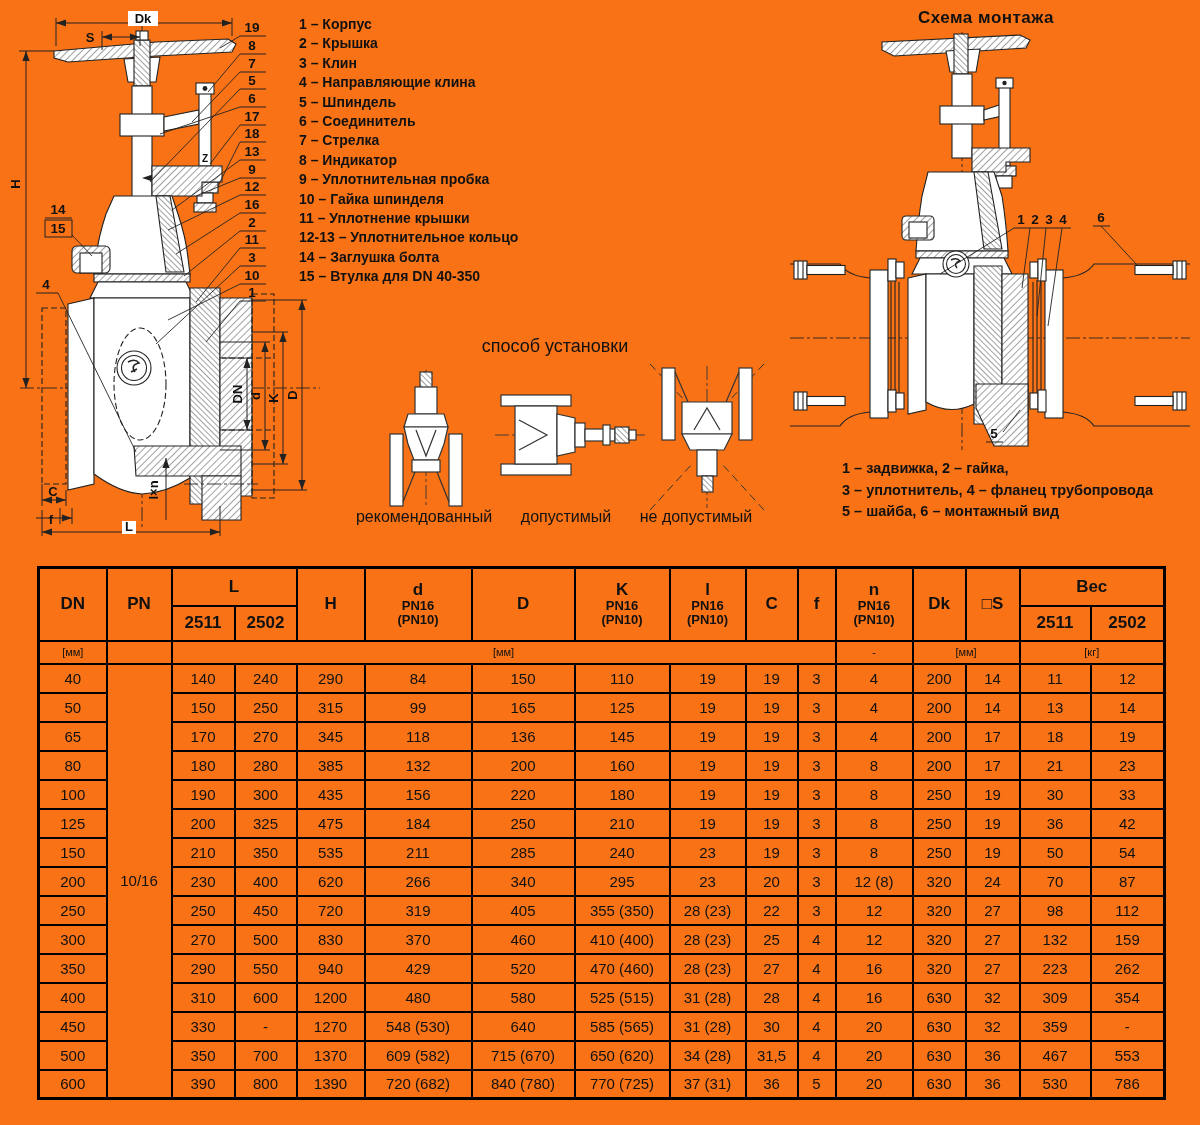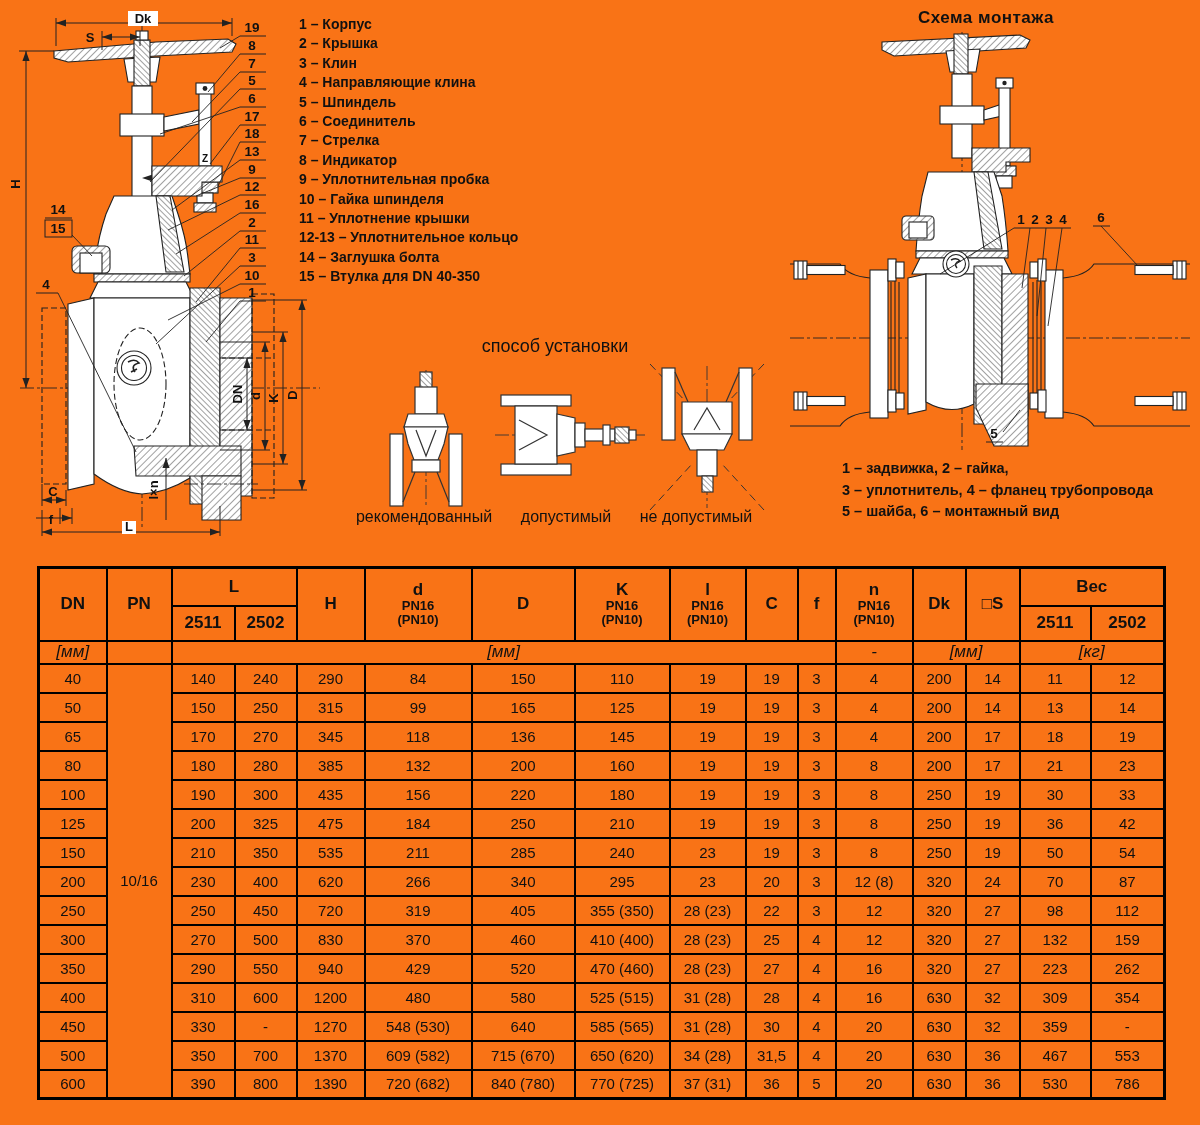--- a/index.html
+++ b/index.html
@@ -20,21 +20,21 @@
   #mount-title{position:absolute;left:986px;top:8px;transform:translateX(-50%);font-size:17px;font-weight:bold;letter-spacing:.5px;white-space:nowrap;}
   #mount-legend{position:absolute;left:842px;top:458px;font-size:14.5px;font-weight:600;line-height:21.5px;}
   
   #tbl-wrap{position:absolute;left:37px;top:566px;}
   table.dim{border-collapse:collapse;table-layout:fixed;width:1126px;border:3px solid #000;}
   table.dim th,table.dim td{border:2px solid #000;text-align:center;vertical-align:middle;padding:0;
       font-family:"Liberation Sans",sans-serif;}
   table.dim th{font-size:17px;font-weight:bold;line-height:1.05;}
   table.dim th .sub{display:block;font-size:13px;font-weight:bold;line-height:14px;}
   table.dim td{font-size:15px;font-weight:normal;}
-  tr.units td{font-size:17px;height:21px;font-style:italic;}
+  tr.units td{font-size:11px;height:21px;}
   tr.hrow1{height:38px;} tr.hrow2{height:35px;} tr.drow{height:29px;}
 </style>
 </head>
 <body>
 
 <div id="page">
 
   <svg id="left-svg" style="left:6px;top:6px;" width="330" height="545" viewBox="0 0 330 545">
     <defs>
       <pattern id="h1" width="5" height="5" patternUnits="userSpaceOnUse" patternTransform="rotate(45)">

